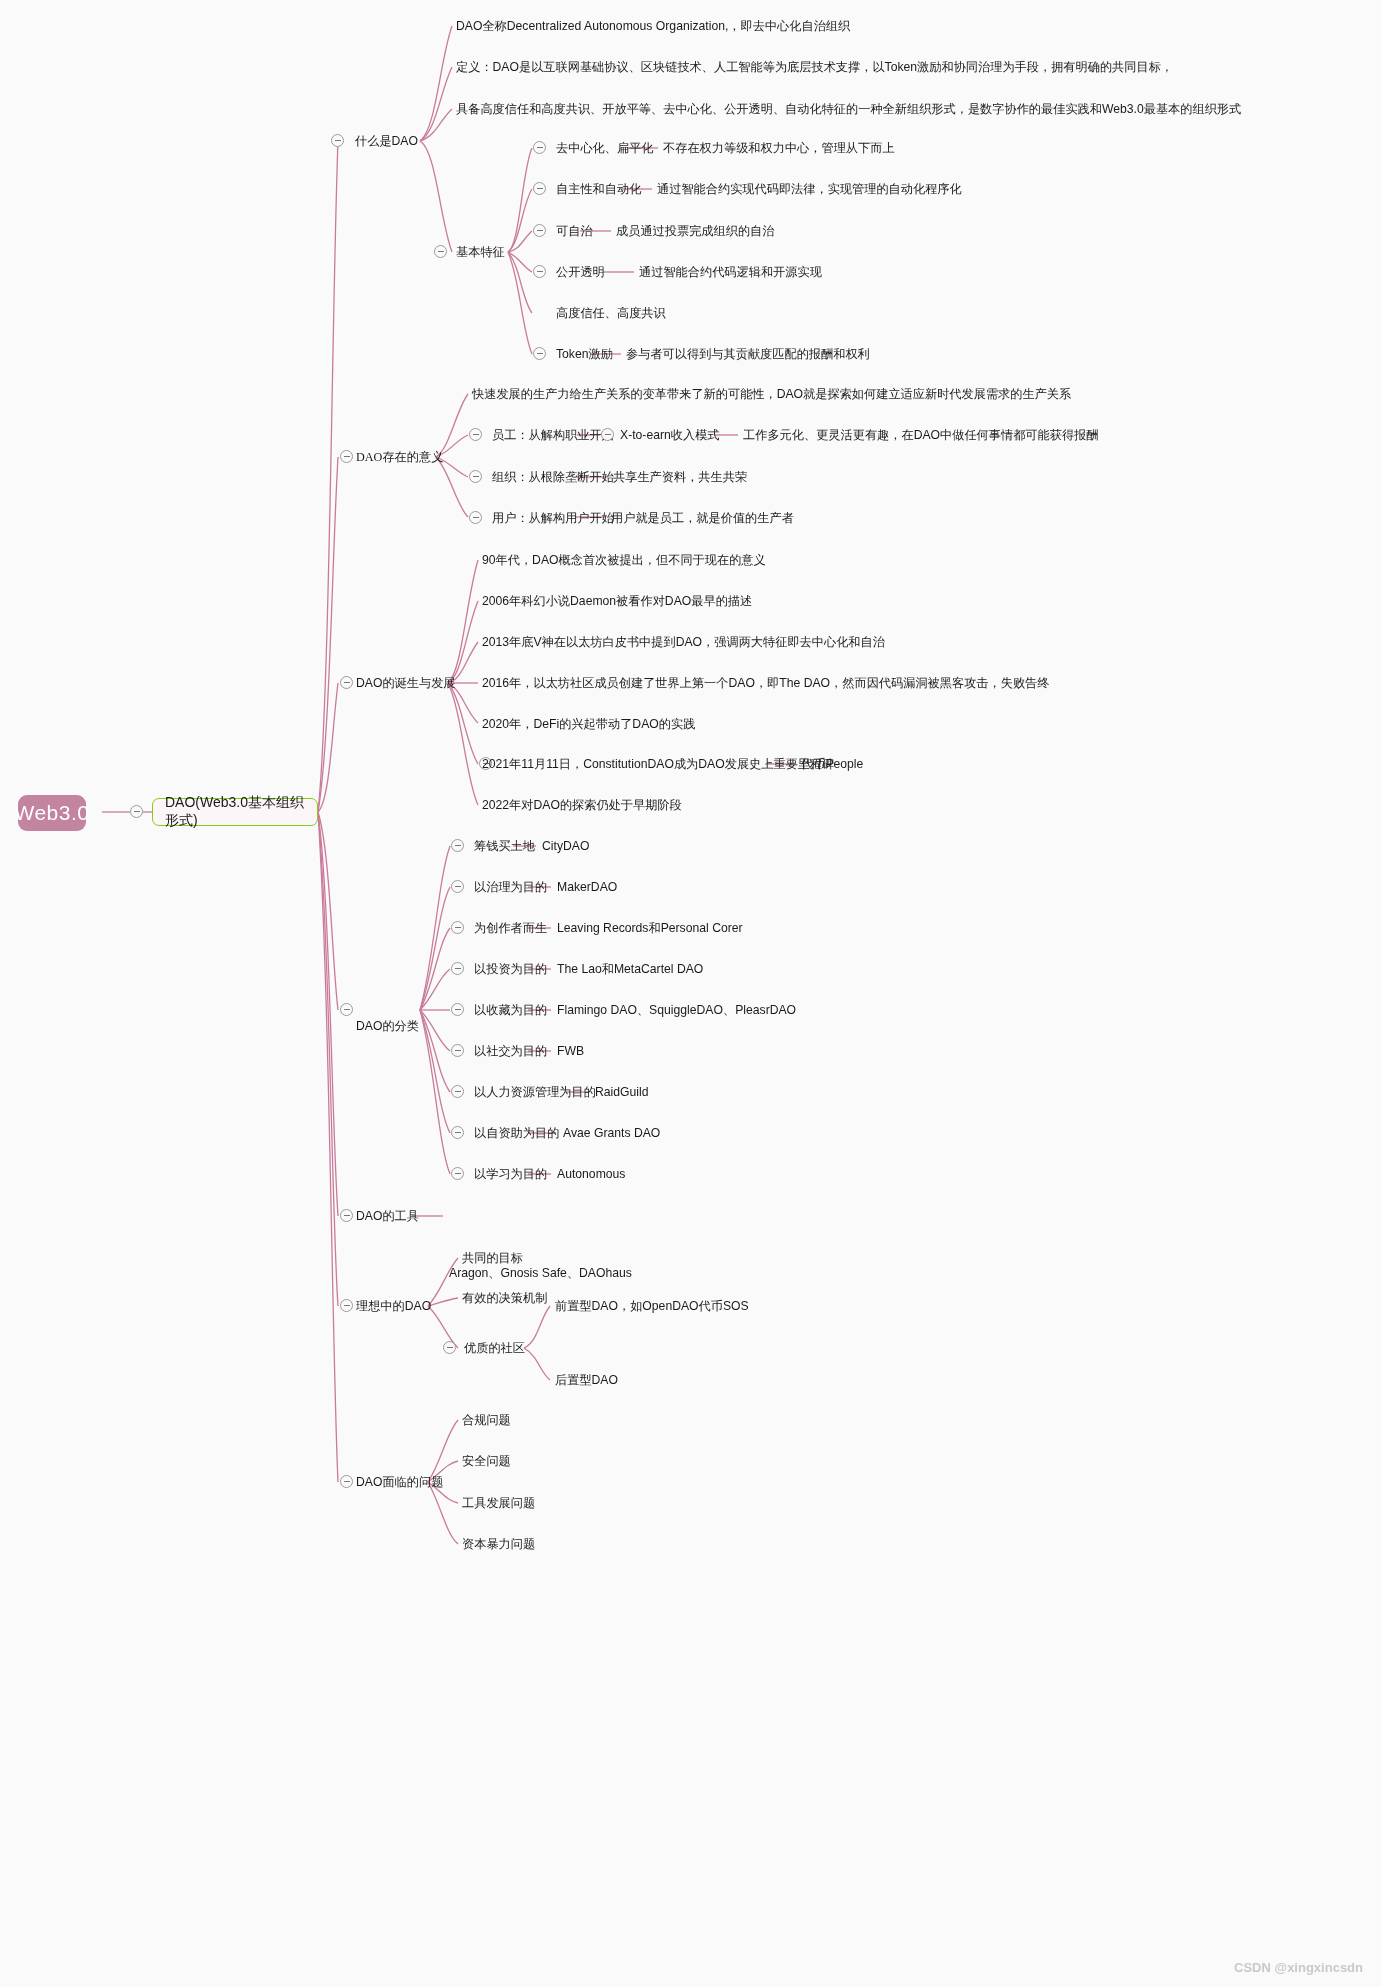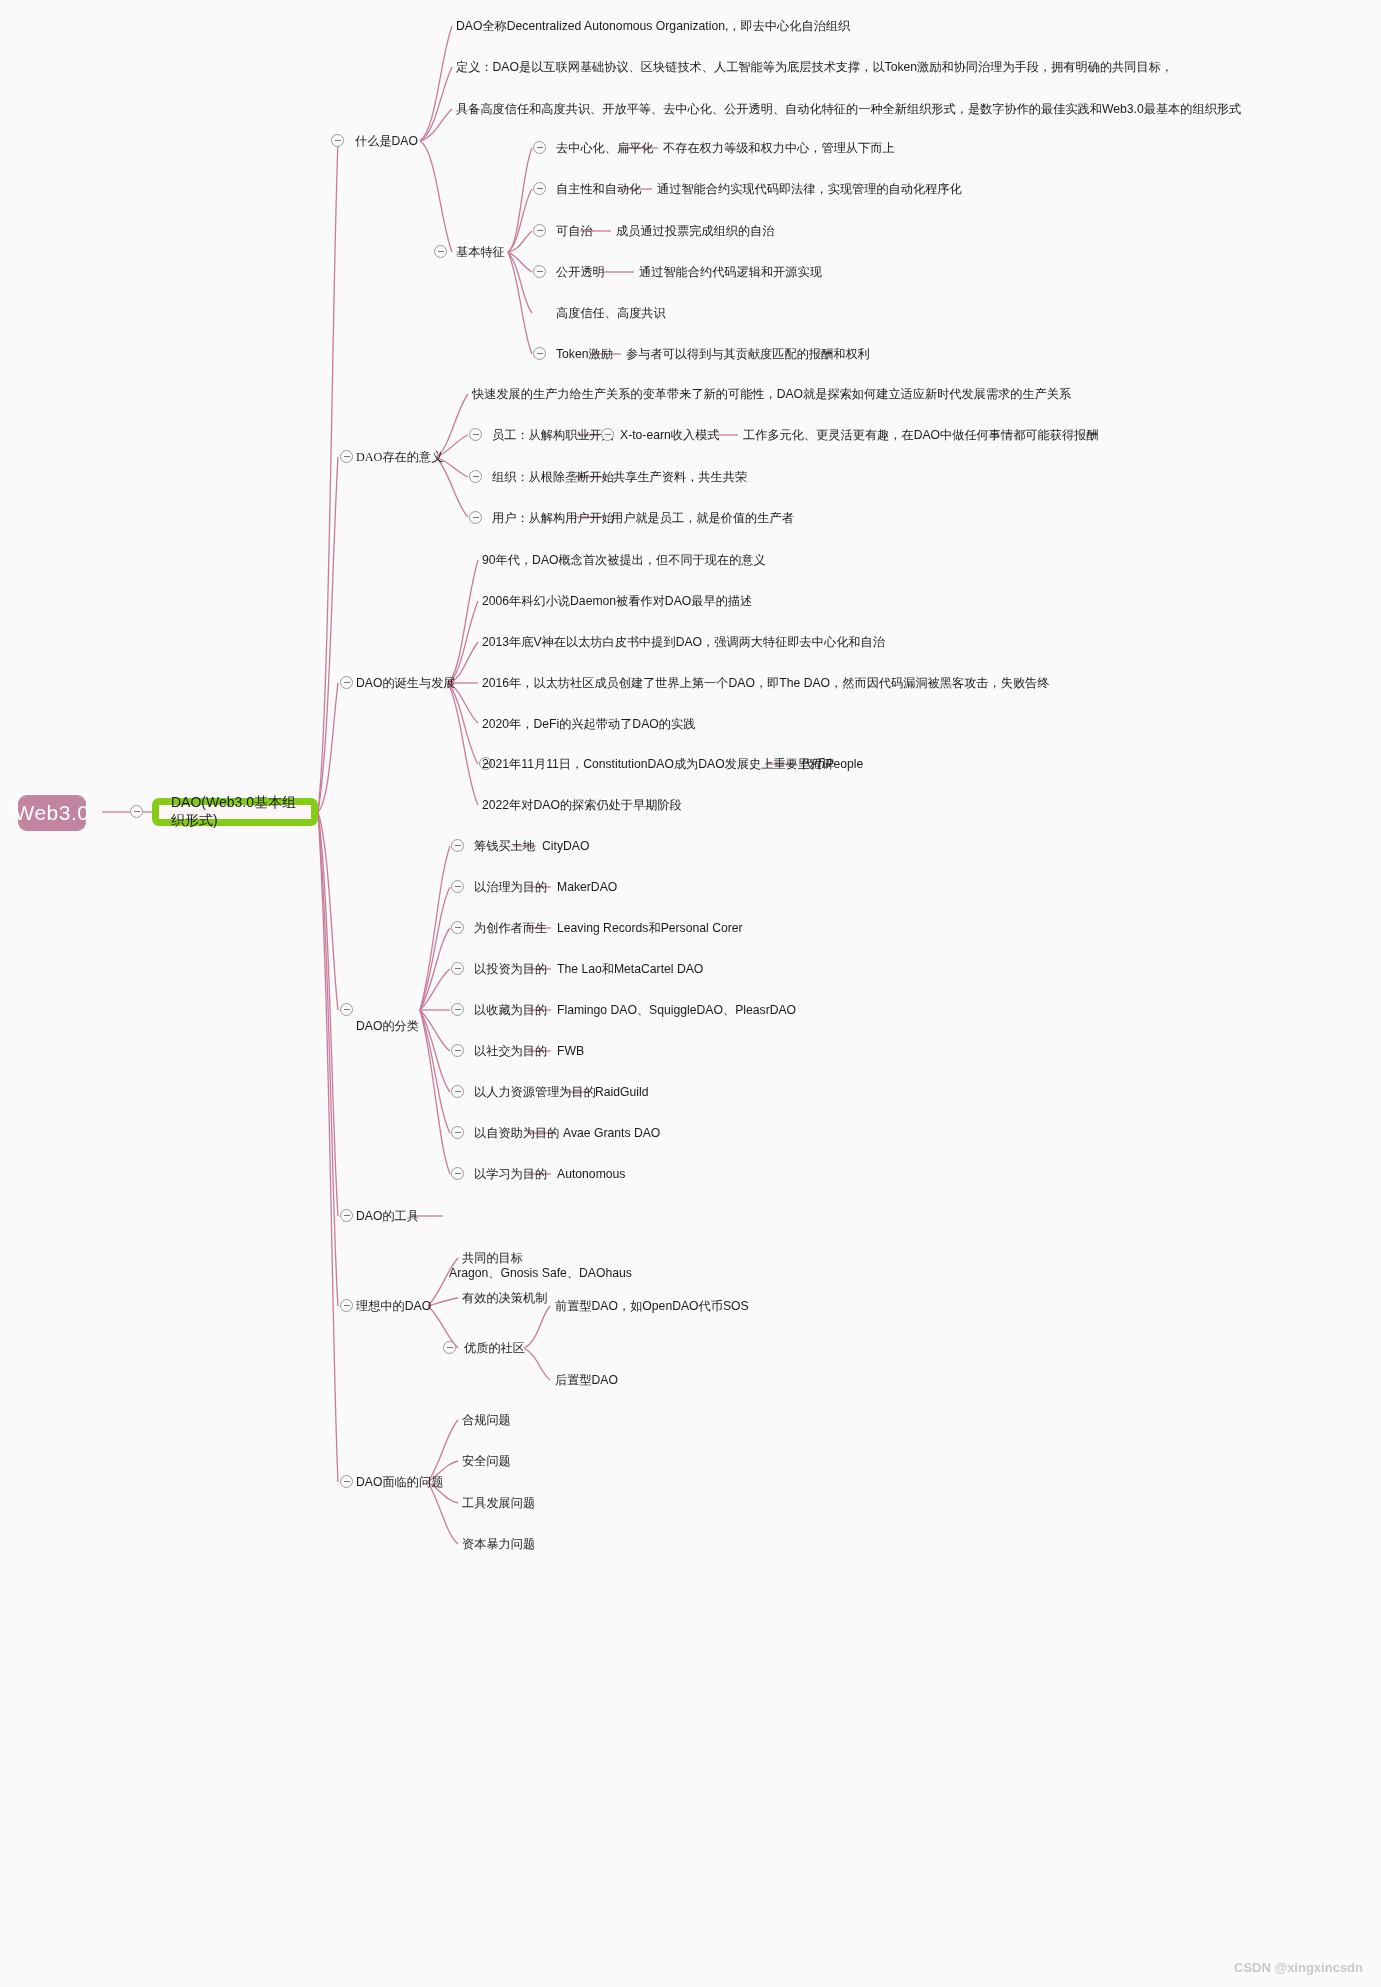--- a/index.html
+++ b/index.html
@@ -43,21 +43,21 @@
     display: flex;
     align-items: center;
     justify-content: center;
     letter-spacing: 0.5px;
   }
 
   
   .l1-node {
     position: absolute;
     background: #fdf6f8;
-    border: 7px solid #84cc16;
+    border: 1px solid #84cc16;
     border-radius: 7px;
     color: #1b1b1b;
     font-size: 14px;
     display: flex;
     align-items: center;
     justify-content: center;
     padding: 0 12px;
     box-sizing: border-box;
   }
 

